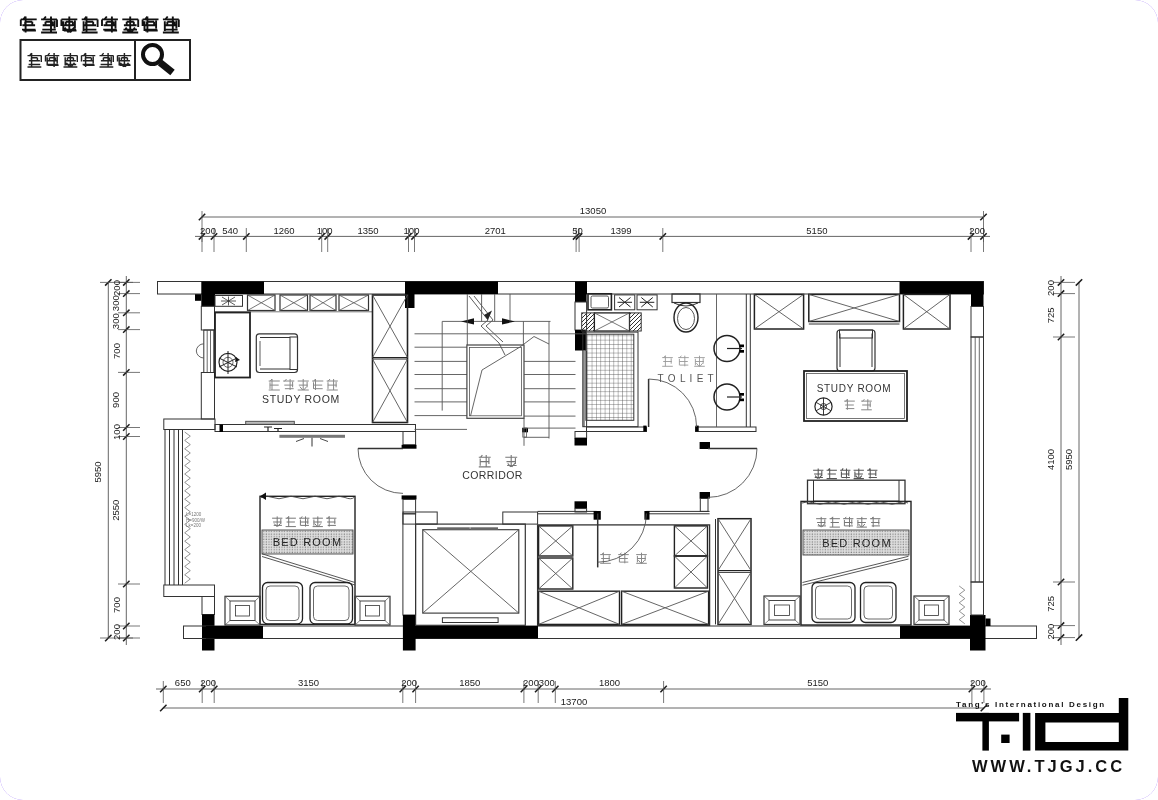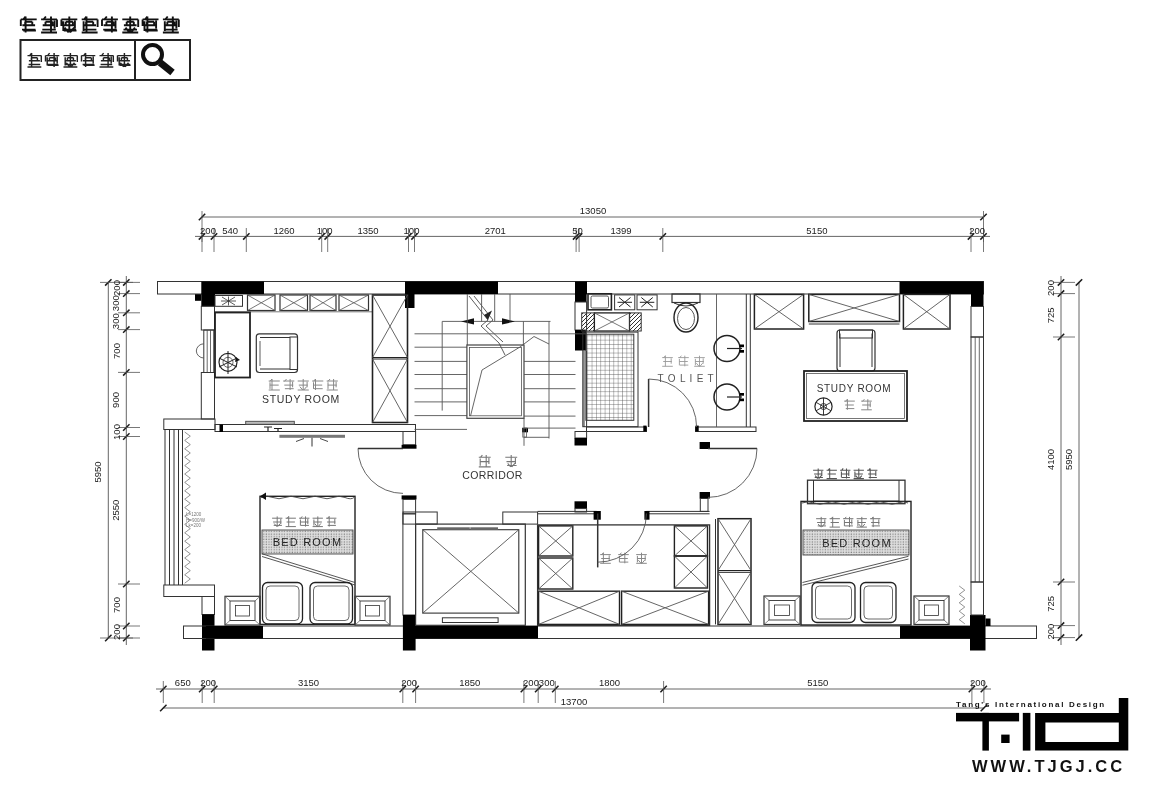--- a/index.html
+++ b/index.html
@@ -1,14 +1,14 @@
 <!DOCTYPE html>
 <html><head><meta charset="utf-8"><title>plan</title><style>
 html,body{margin:0;padding:0;background:#fff;}
-.page{position:relative;width:1158px;height:800px;background:#8b5cf6;overflow:hidden;font-family:"Liberation Sans",sans-serif;}
+.page{position:relative;width:1158px;height:800px;background:#8b5cf6;overflow:hidden;font-family:"Liberation Sans",sans-serif;border-radius:23px;}
 </style></head><body>
 <div class="page">
 <svg width="1158" height="800" viewBox="0 0 1158 800">
 <defs>
 <pattern id="grid" width="4.35" height="4.3" patternUnits="userSpaceOnUse">
           <path d="M4.35,0H0V4.3" fill="none" stroke="#4a4a4a" stroke-width="0.75"></path>
         </pattern>
 <pattern id="dots" width="2.6" height="2.6" patternUnits="userSpaceOnUse">
           <rect width="2.6" height="2.6" fill="#dedede"></rect>
           <circle cx="1.1" cy="1.1" r="0.62" fill="#707070"></circle>

